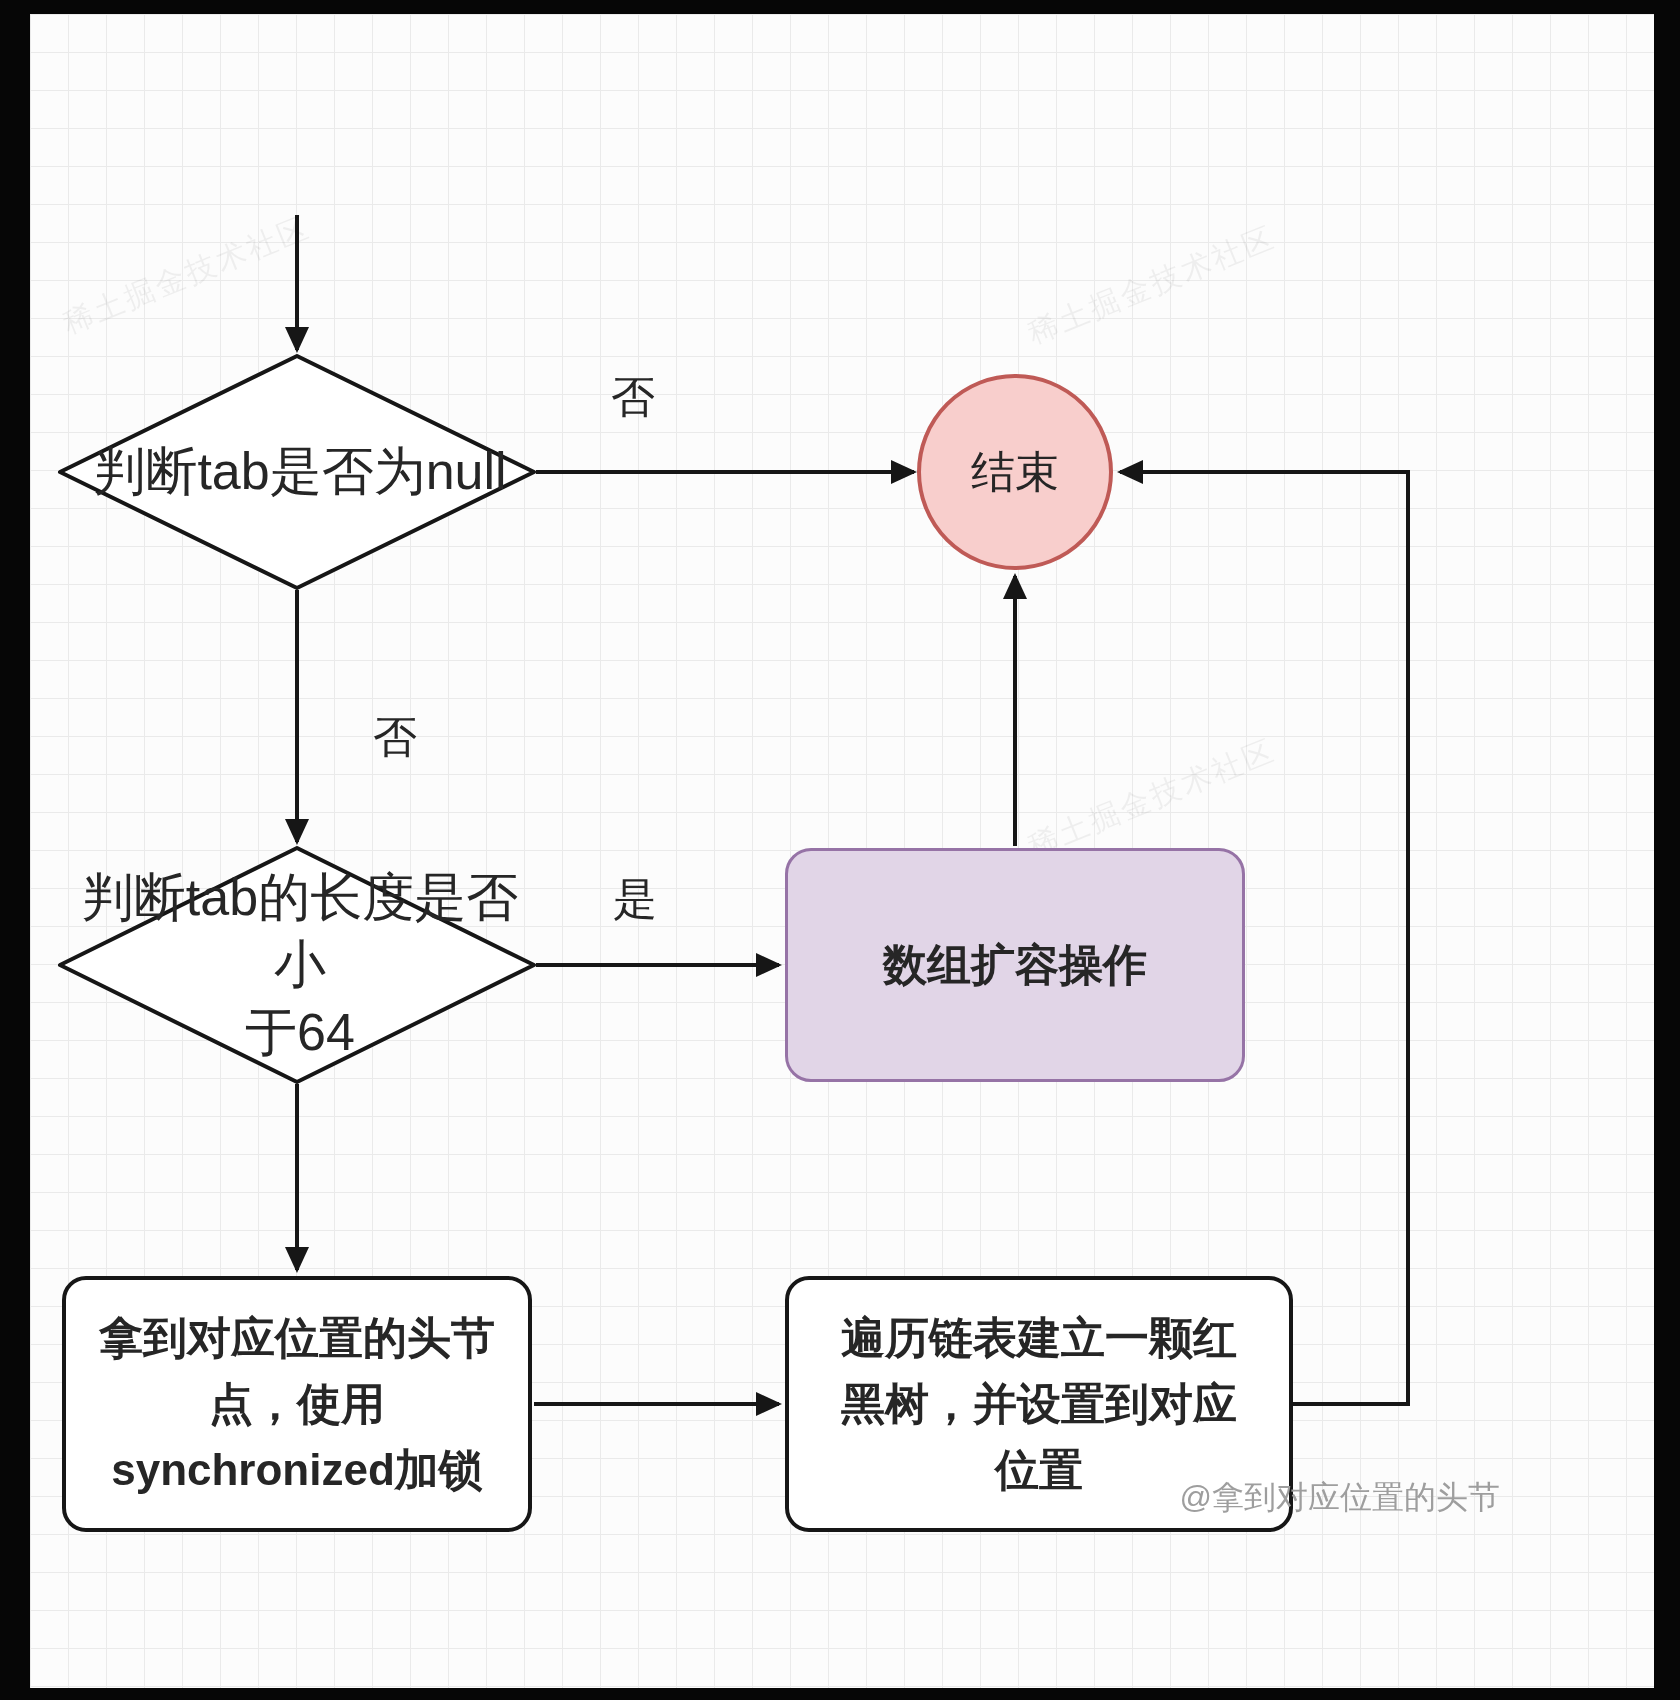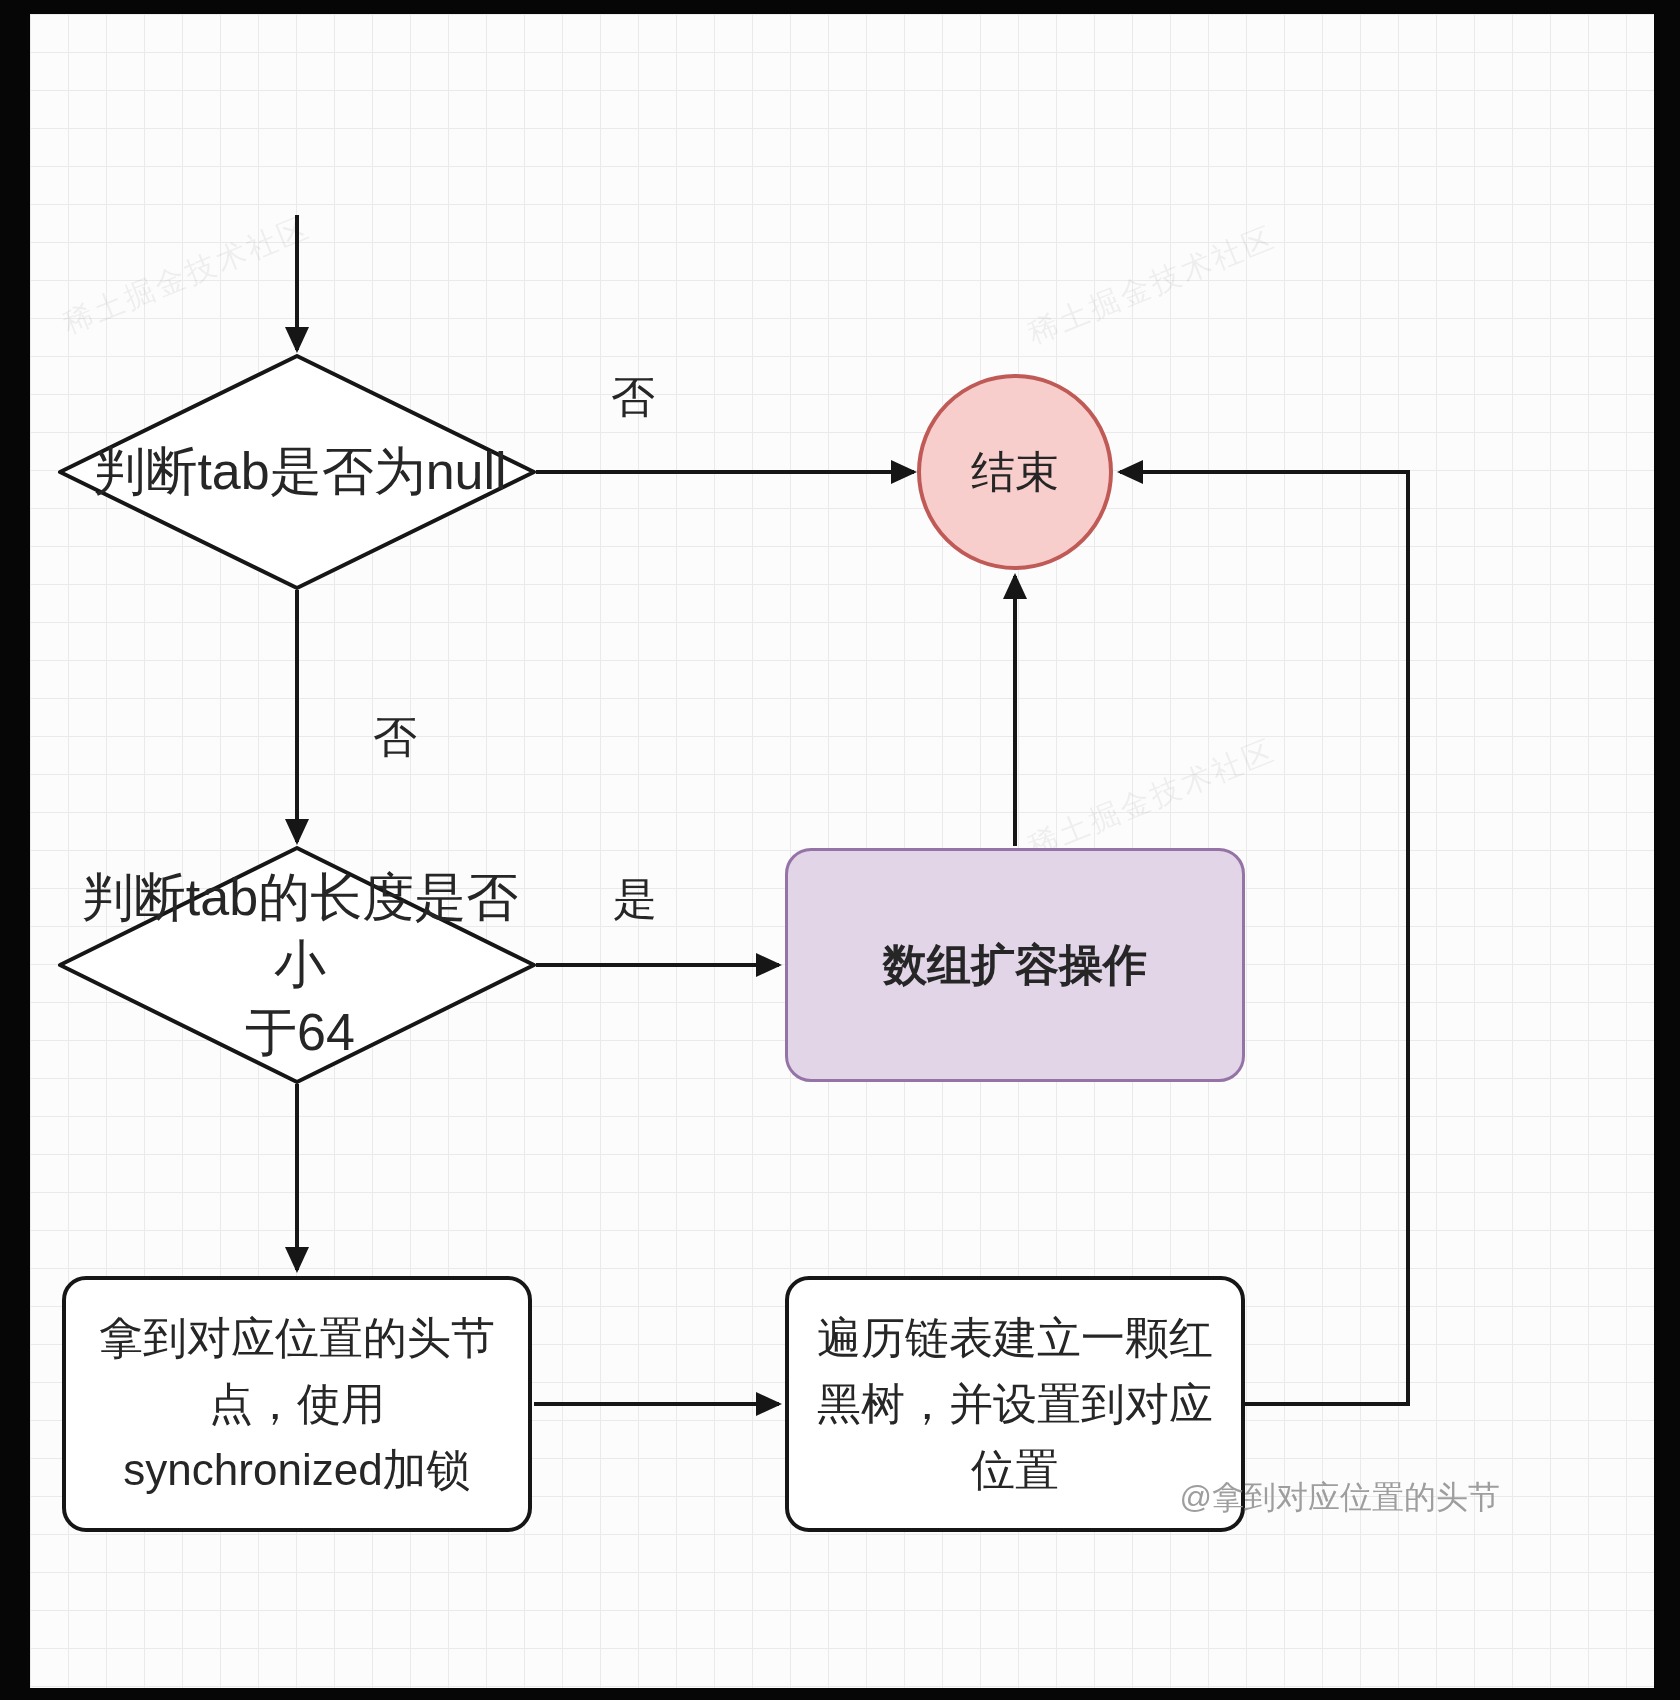--- a/index.html
+++ b/index.html
@@ -57,20 +57,21 @@
     border-radius: 26px;
     font-size: 44px;
     font-weight: bold;
   }
   .box-white {
     background: #ffffff;
     border: 4px solid #161616;
     border-radius: 24px;
     font-size: 44px;
     line-height: 1.5;
+    font-weight: bold;
   }
   .label {
     position: absolute;
     display: flex;
     align-items: center;
     justify-content: center;
     text-align: center;
     color: #262626;
     white-space: pre-line;
   }
@@ -131,21 +132,21 @@
   </div>
 
   <div class="label diamond-label" style="left:70px; top:404px; width:454px; height:136px;">判断tab是否为null</div>
   <div class="label diamond-label" style="left:70px; top:888px; width:454px; height:154px;">判断tab的长度是否小
 于64</div>
 
   <div class="node-box box-purple" style="left:785px; top:848px; width:460px; height:234px;">数组扩容操作</div>
   <div class="node-box box-white" style="left:62px; top:1276px; width:470px; height:256px;">拿到对应位置的头节
 点，使用
 synchronized加锁</div>
-  <div class="node-box box-white" style="left:785px; top:1276px; width:460px; height:256px;">遍历链表建立一颗红
+  <div class="node-box box-white" style="left:785px; top:1276px; width:508px; height:256px;">遍历链表建立一颗红
 黑树，并设置到对应
 位置</div>
 
   <div class="label edge-label" style="left:598px; top:366px; width:70px; height:62px;">否</div>
   <div class="label edge-label" style="left:360px; top:706px; width:70px; height:62px;">否</div>
   <div class="label edge-label" style="left:600px; top:868px; width:70px; height:62px;">是</div>
 
   <div class="watermark">@拿到对应位置的头节</div>
 </div>
 

